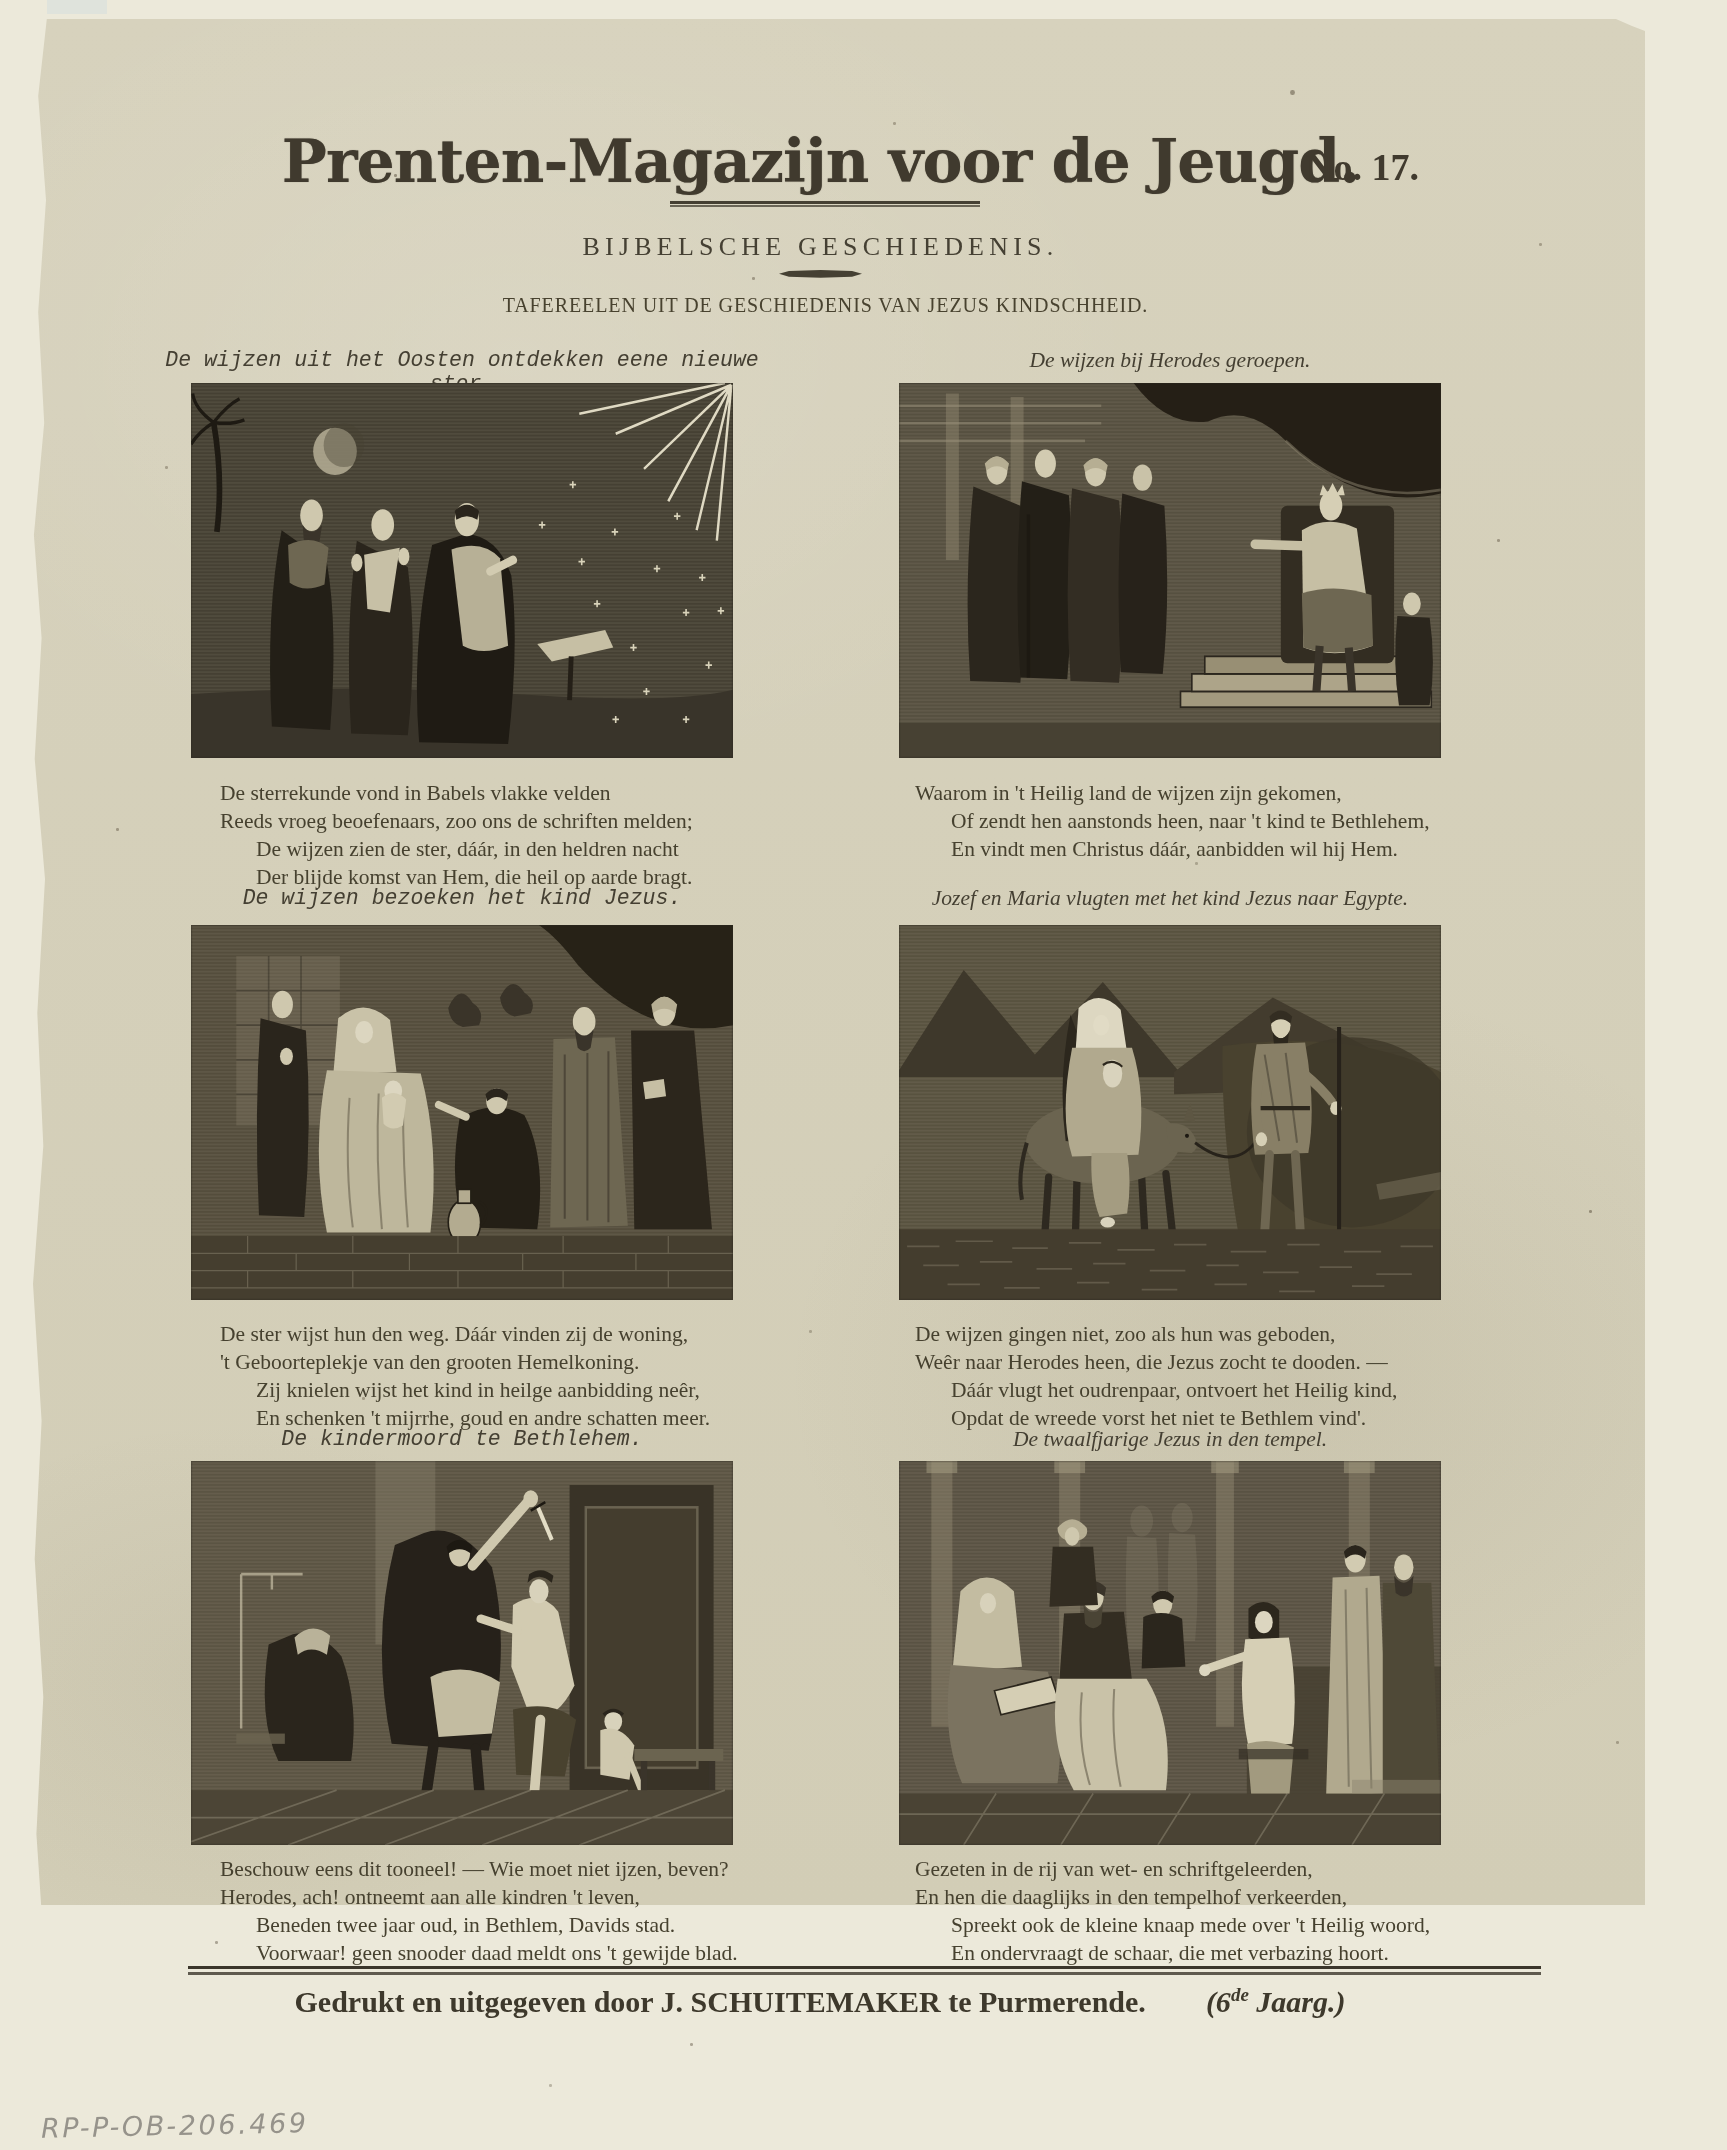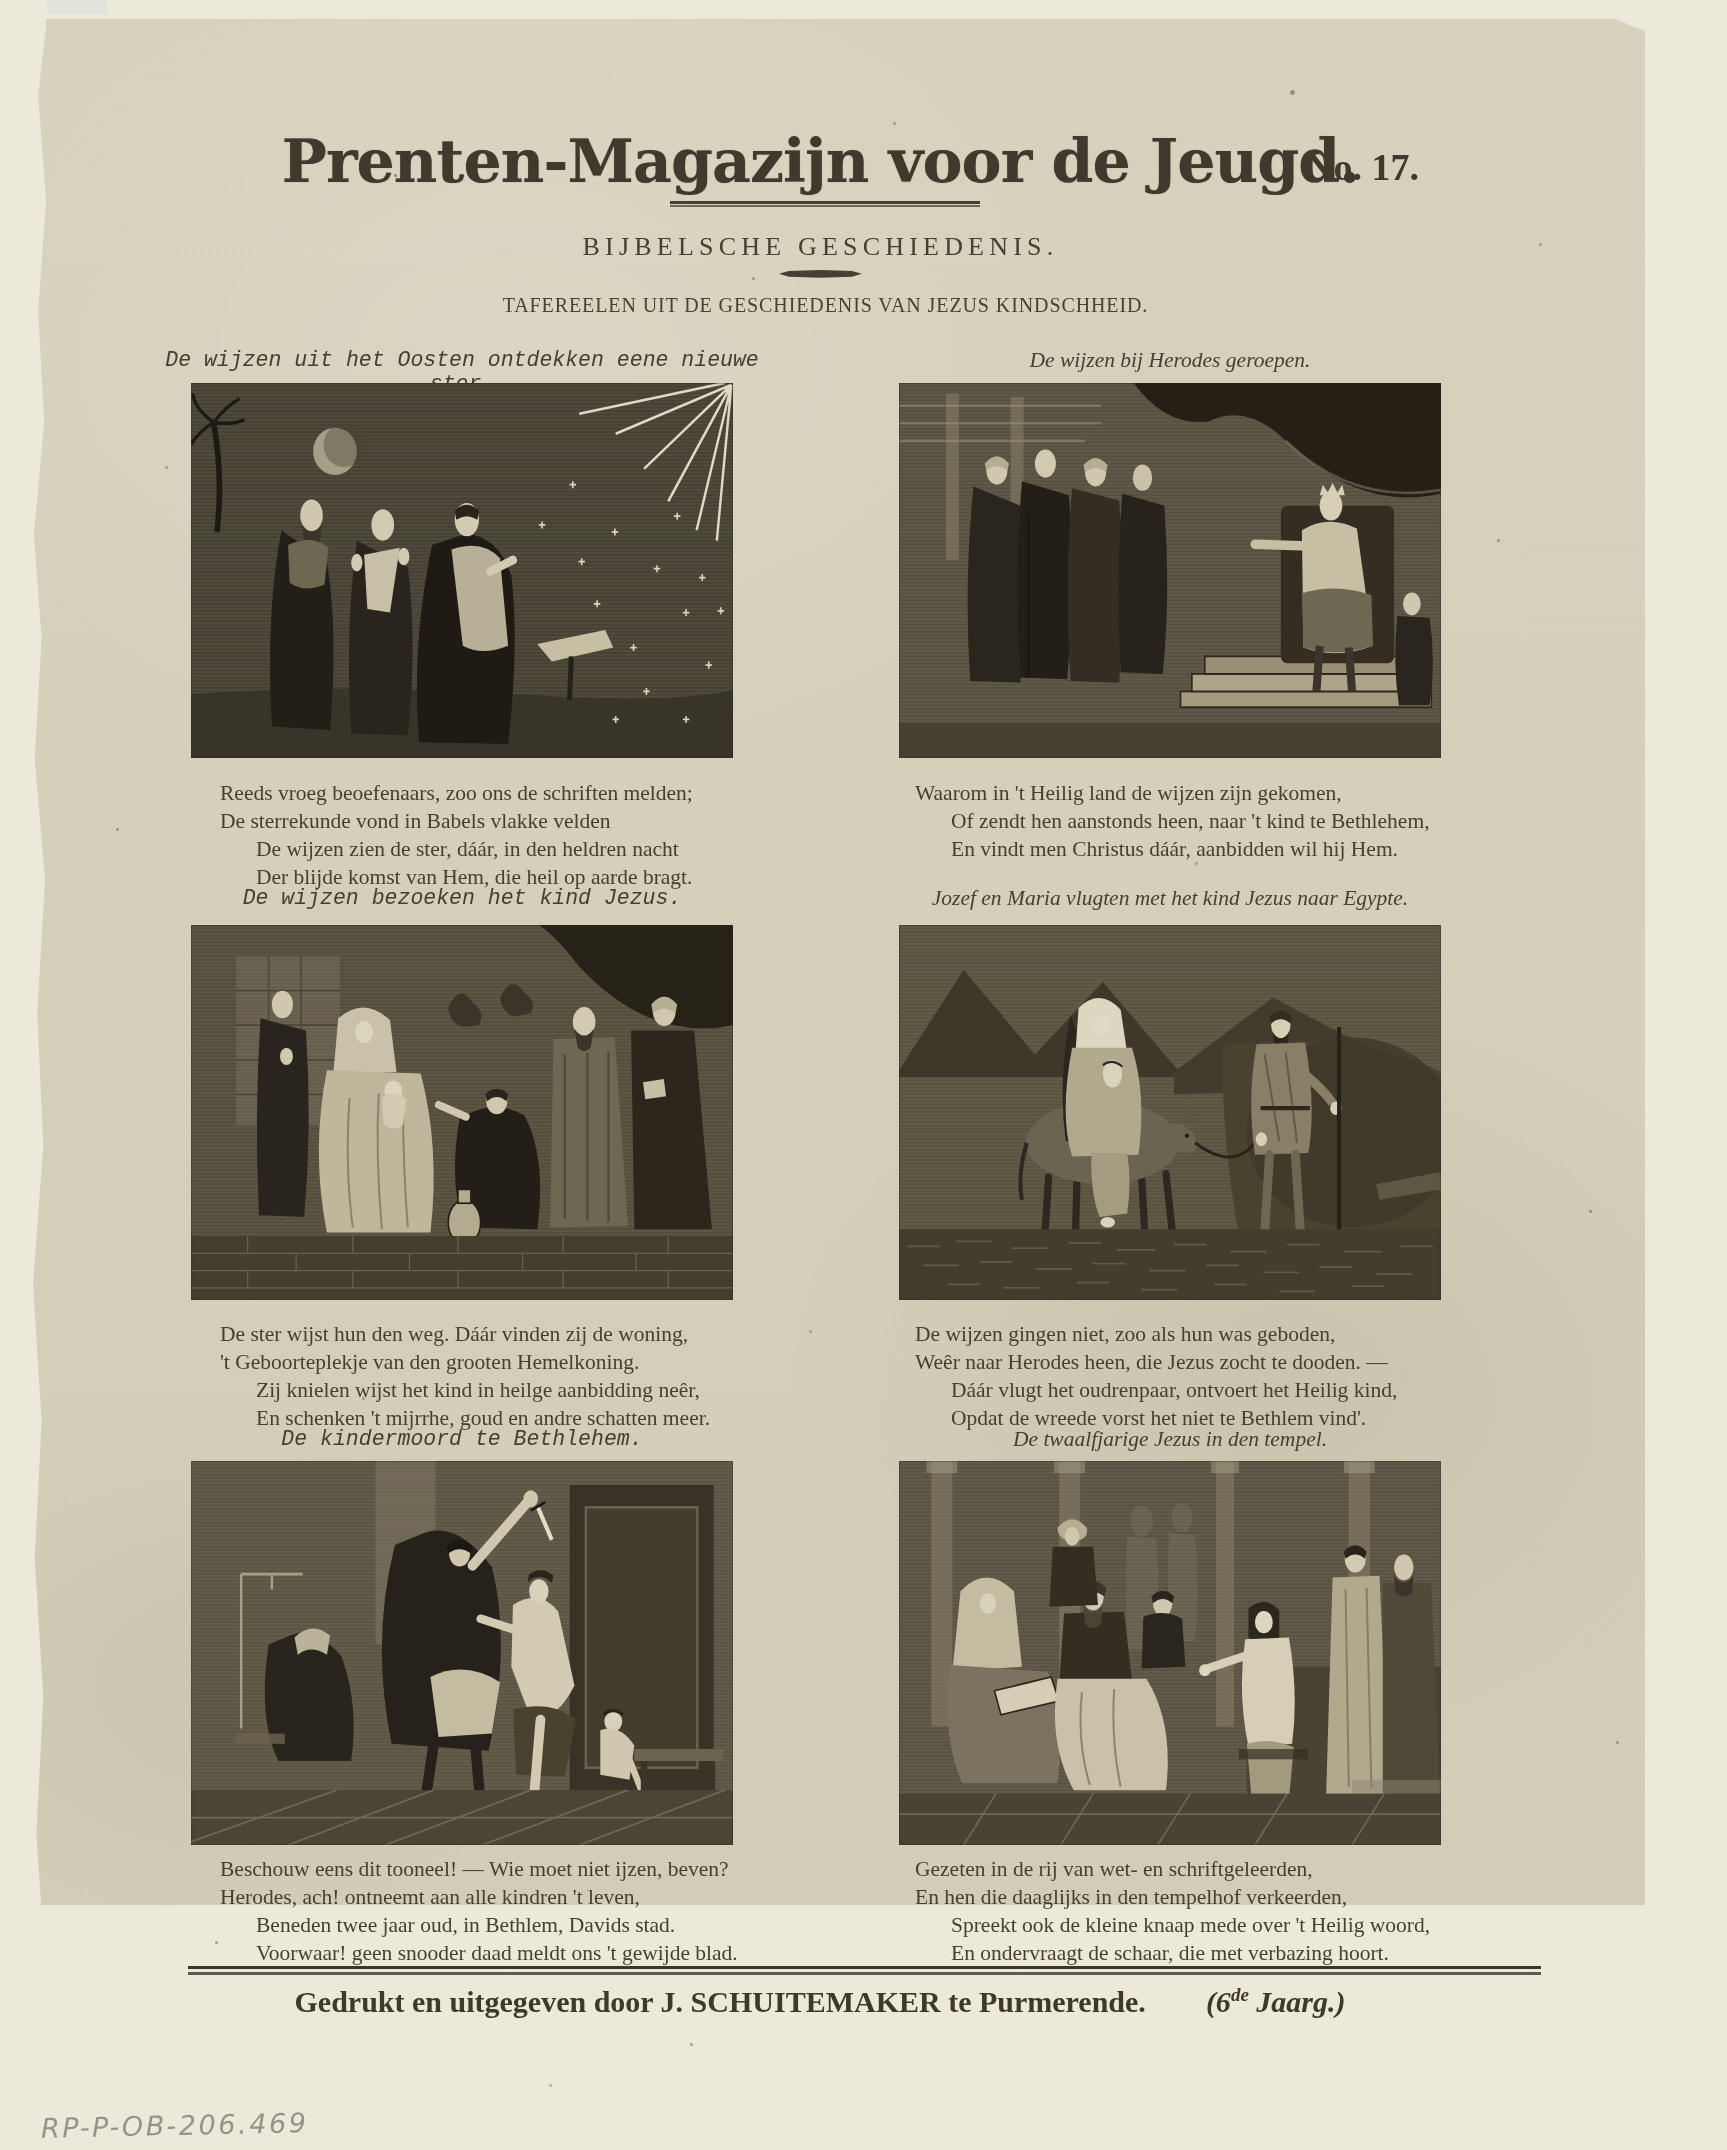--- a/index.html
+++ b/index.html
@@ -123,22 +123,22 @@
       <path d="M326 146 Q341 132 356 146 L354 156 Q341 148 328 156 Z" fill="#2a251c"></path>
       <path d="M370 215 L398 202" stroke="#d2cbb1" stroke-width="10" stroke-linecap="round"></path>
     </g>
     <g>
       <path d="M428 298 L512 282 L522 302 L446 318 Z" fill="#c6bfa4"></path>
       <path d="M470 312 L468 362" stroke="#241f17" stroke-width="6"></path>
     </g>
     <rect width="670" height="428" fill="none" stroke="#2c2720" stroke-width="3" opacity="0.35"></rect>
   </svg>
   <div class="verse vL r1v">
+    <div class="vl">De sterrekunde vond in Babels vlakke velden</div>
     <div class="vl">Reeds vroeg beoefenaars, zoo ons de schriften melden;</div>
-    <div class="vl">De sterrekunde vond in Babels vlakke velden</div>
     <div class="vl ind">De wijzen zien de ster, dáár, in den heldren nacht</div>
     <div class="vl ind">Der blijde komst van Hem, die heil op aarde bragt.</div>
   </div>
 
   <div class="cap colR r1c">De wijzen bij Herodes geroepen.</div>
   <svg class="scene svgR r1s" viewBox="0 0 670 428" preserveAspectRatio="none">
     <defs>
         <pattern id="bT" width="5" height="4" patternUnits="userSpaceOnUse">
           <path d="M0 2 H5" stroke="rgba(217,211,189,0.14)" stroke-width="1"></path>
         </pattern>

